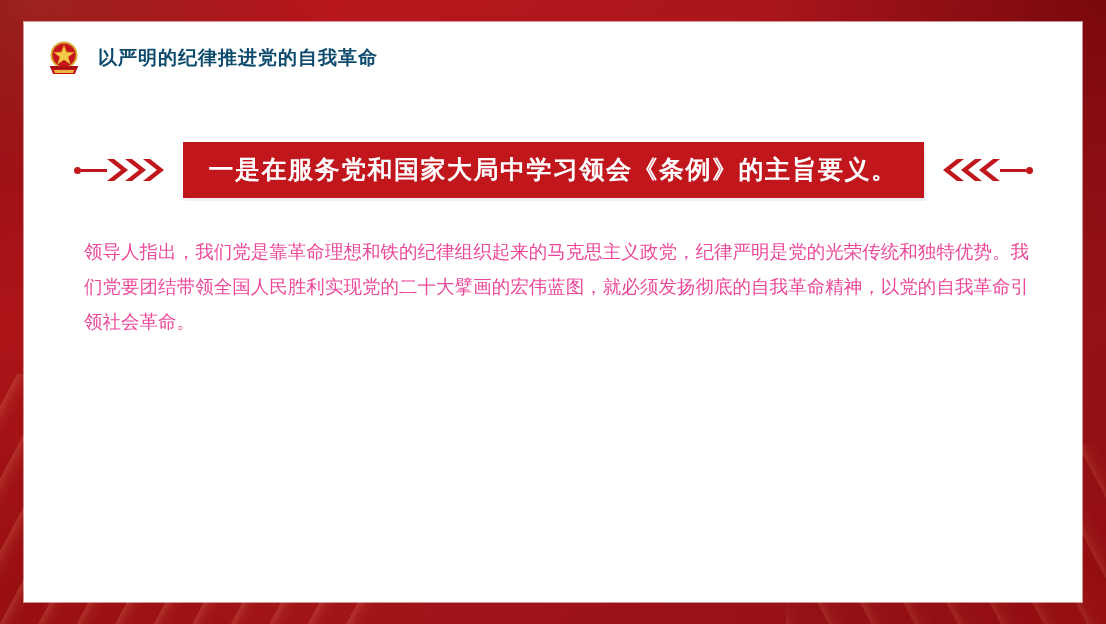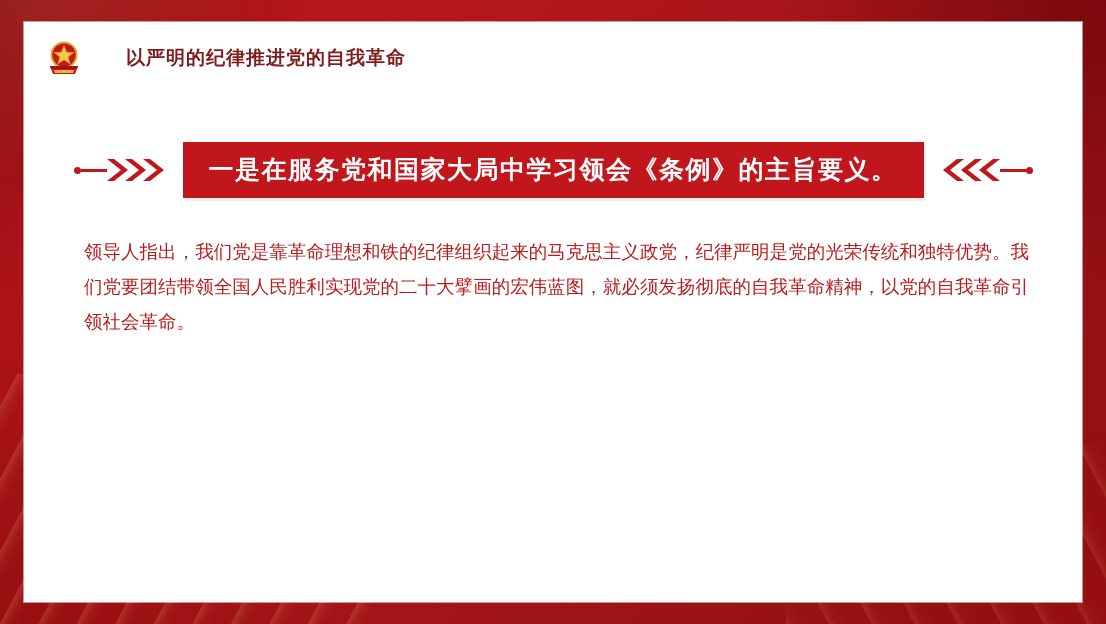--- a/index.html
+++ b/index.html
@@ -102,24 +102,23 @@
     position: relative;
     width: 44px;
     height: 44px;
     flex: 0 0 auto;
     margin-right: 12px;
   }
   .emblem svg { display: block; }
   .header-title {
     font-size: 19px;
     font-weight: bold;
-    color: #7f1d1d;
+    color: #0c4a6e;
     letter-spacing: 1px;
     white-space: nowrap;
-    margin-left: 28px;
   }
 
   
   .banner-row {
     position: absolute;
     left: 0;
     top: 110px;
     width: 100%;
     height: 76px;
     display: flex;
@@ -161,21 +160,21 @@
   
   .body-text {
     position: absolute;
     left: 60px;
     top: 212px;
     width: 945px;
   }
   .para {
     font-size: 18.5px;
     line-height: 35px;
-    color: #b91c1c;
+    color: #ec4899;
     text-align: justify;
     text-justify: inter-ideograph;
     margin: 0;
   }
   .para + .para { margin-top: 2px; }
 
   
 </style>
 </head>
 <body>

